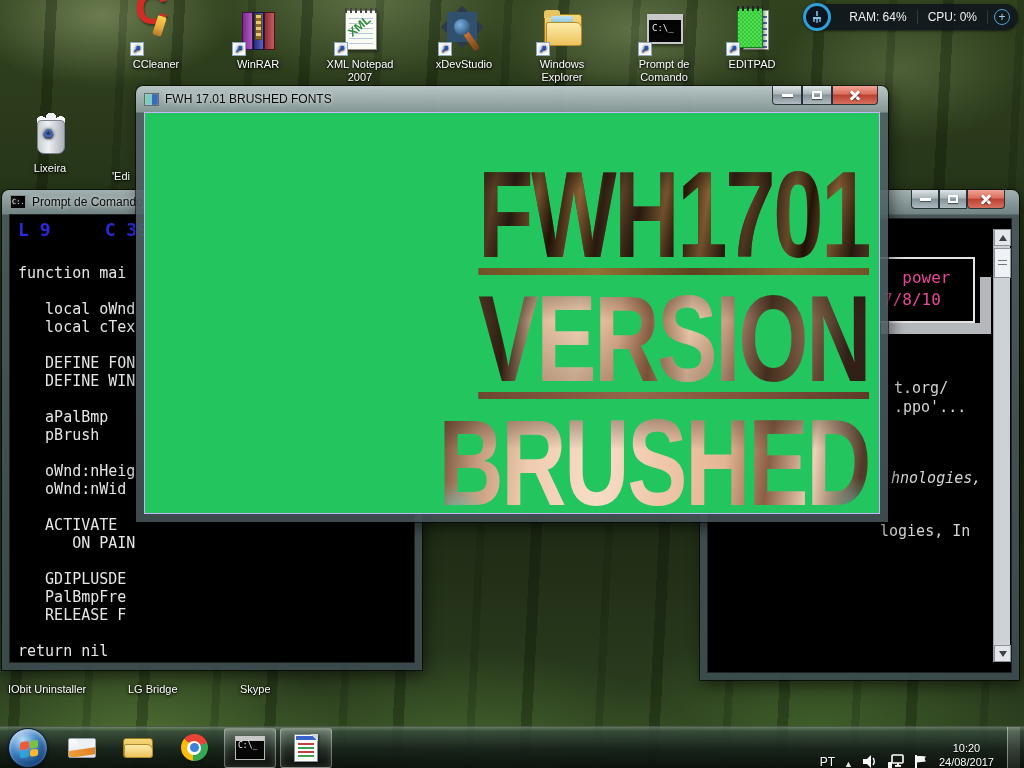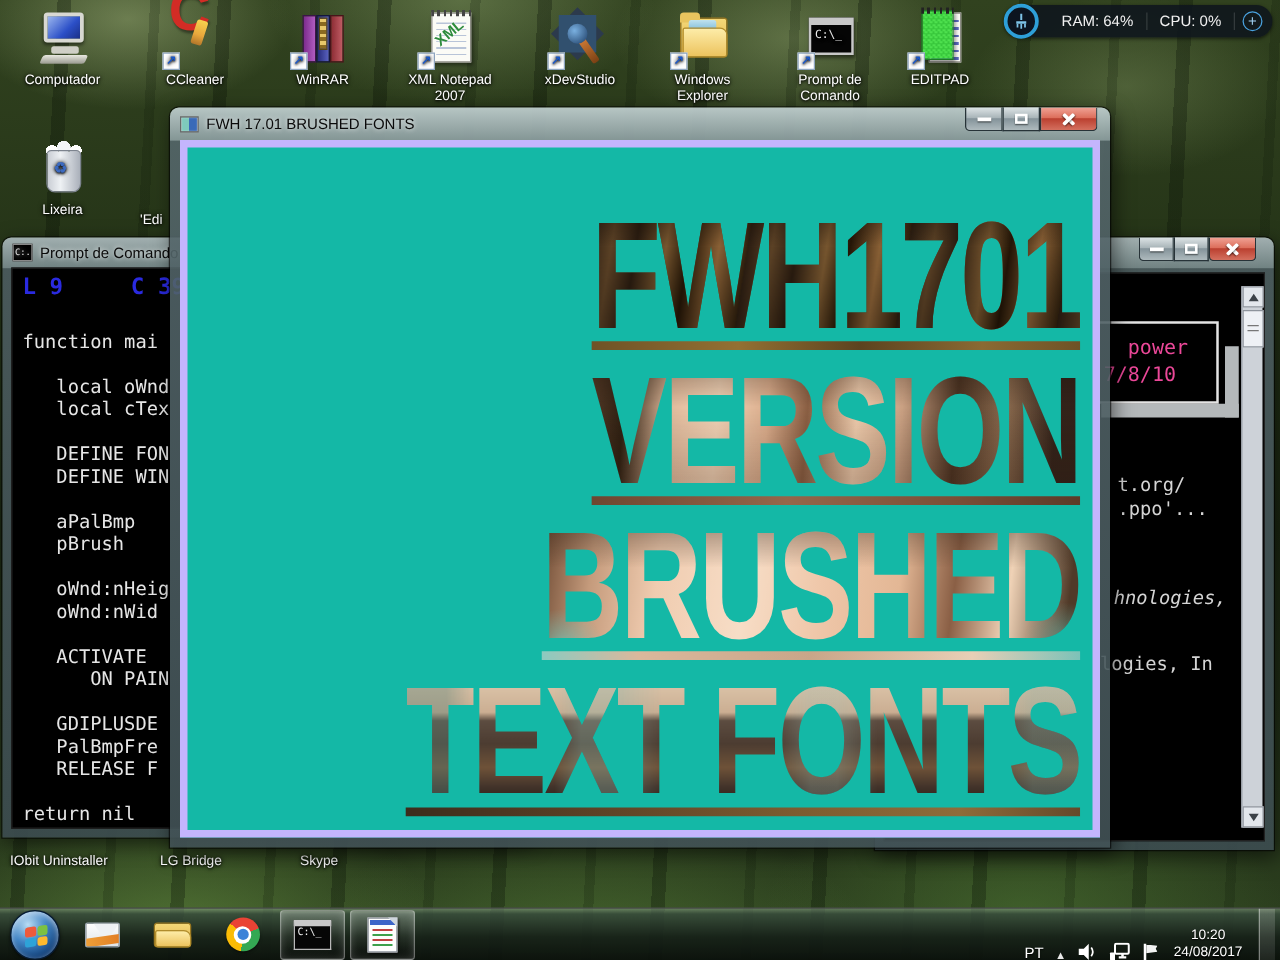--- a/index.html
+++ b/index.html
@@ -117,23 +117,23 @@
   .wbtn.close{background:linear-gradient(180deg,#f0a295,#dd6f5c 45%,#bb4030 50%,#d4705f);border-radius:0 0 4px 0;}
   .g-min{width:11px;height:3px;background:#fff;box-shadow:0 1px 1px rgba(0,0,0,.5);}
   .g-max{width:10px;height:8px;border:2px solid #fff;box-shadow:0 1px 1px rgba(0,0,0,.5);}
   .g-close{position:relative;width:14px;height:12px;}
   .g-close::before,.g-close::after{content:"";position:absolute;left:1px;top:5px;width:12px;height:3px;
     background:#fff;border-radius:1px;box-shadow:0 1px 1px rgba(0,0,0,.4);}
   .g-close::before{transform:rotate(45deg);}
   .g-close::after{transform:rotate(-45deg);}
 
   
-  #mainwin{left:136px;top:86px;width:752px;height:592px;z-index:10;}
-  #mainwin .client{position:absolute;left:8px;right:8px;top:26px;bottom:8px;background:#14b8a6;
-    border:6px solid #c4b5fd;overflow:hidden;}
+  #mainwin{left:136px;top:86px;width:752px;height:436px;z-index:10;}
+  #mainwin .client{position:absolute;left:8px;right:8px;top:26px;bottom:8px;background:#22c55e;
+    border:1px solid #c4b5fd;overflow:hidden;}
   .fwh-ico{width:15px;height:13px;border:1px solid #6a6a6a;background:
     linear-gradient(90deg,#7ecabc 0 50%,#3a6ab8 50% 100%);box-shadow:inset 0 0 1px #fff;}
   .bigstack{position:absolute;top:55px;right:10px;display:flex;flex-direction:column;
     align-items:flex-end;gap:17px;}
   .bigline{display:flex;flex-direction:column;align-items:stretch;transform:scaleX(.74);
     transform-origin:100% 50%;}
   .bigtext{font-family:"Liberation Sans",sans-serif;font-weight:bold;font-size:122px;line-height:.78;
     letter-spacing:-3px;white-space:nowrap;color:transparent;-webkit-background-clip:text;background-clip:text;}
   .rule{height:7px;margin-top:5px;}
   .bl1 .bigtext{background:
@@ -246,28 +246,20 @@
   .showdesk{width:13px;height:42px;background:linear-gradient(180deg,rgba(255,255,255,.18),rgba(255,255,255,.08));
     border-left:1px solid rgba(255,255,255,.4);}
 </style>
 </head>
 <body>
 
 <div class="desktop">
   <div class="wallpaper"></div>
   <div class="trunks"></div>
 
-  <div class="dicon" style="left:10px;top:8px;">
-    <div class="art">
-      <div class="pc-screen"></div>
-      <div class="pc-base"></div>
-      <div class="pc-kbd"></div>
-    </div>
-    <div>Computador</div>
-  </div>
 
   <div class="dicon" style="left:116px;top:8px;">
     <div class="art">
       <div class="cc-c">C</div>
       <div class="cc-brush"></div>
       <div class="badge">↗</div>
     </div>
     <div>CCleaner</div>
   </div>
 

